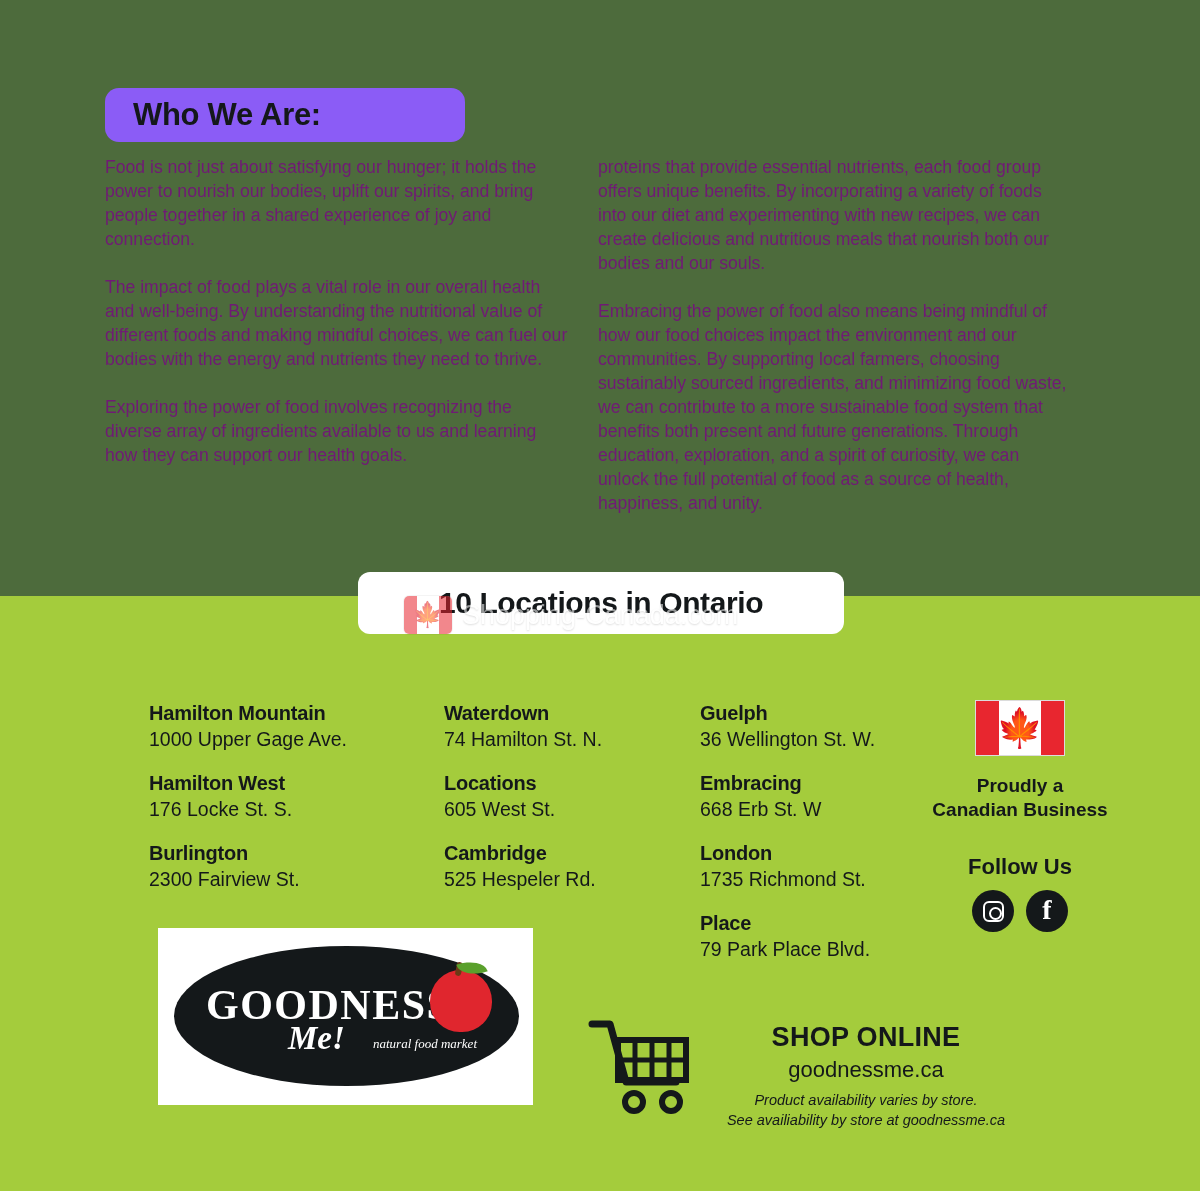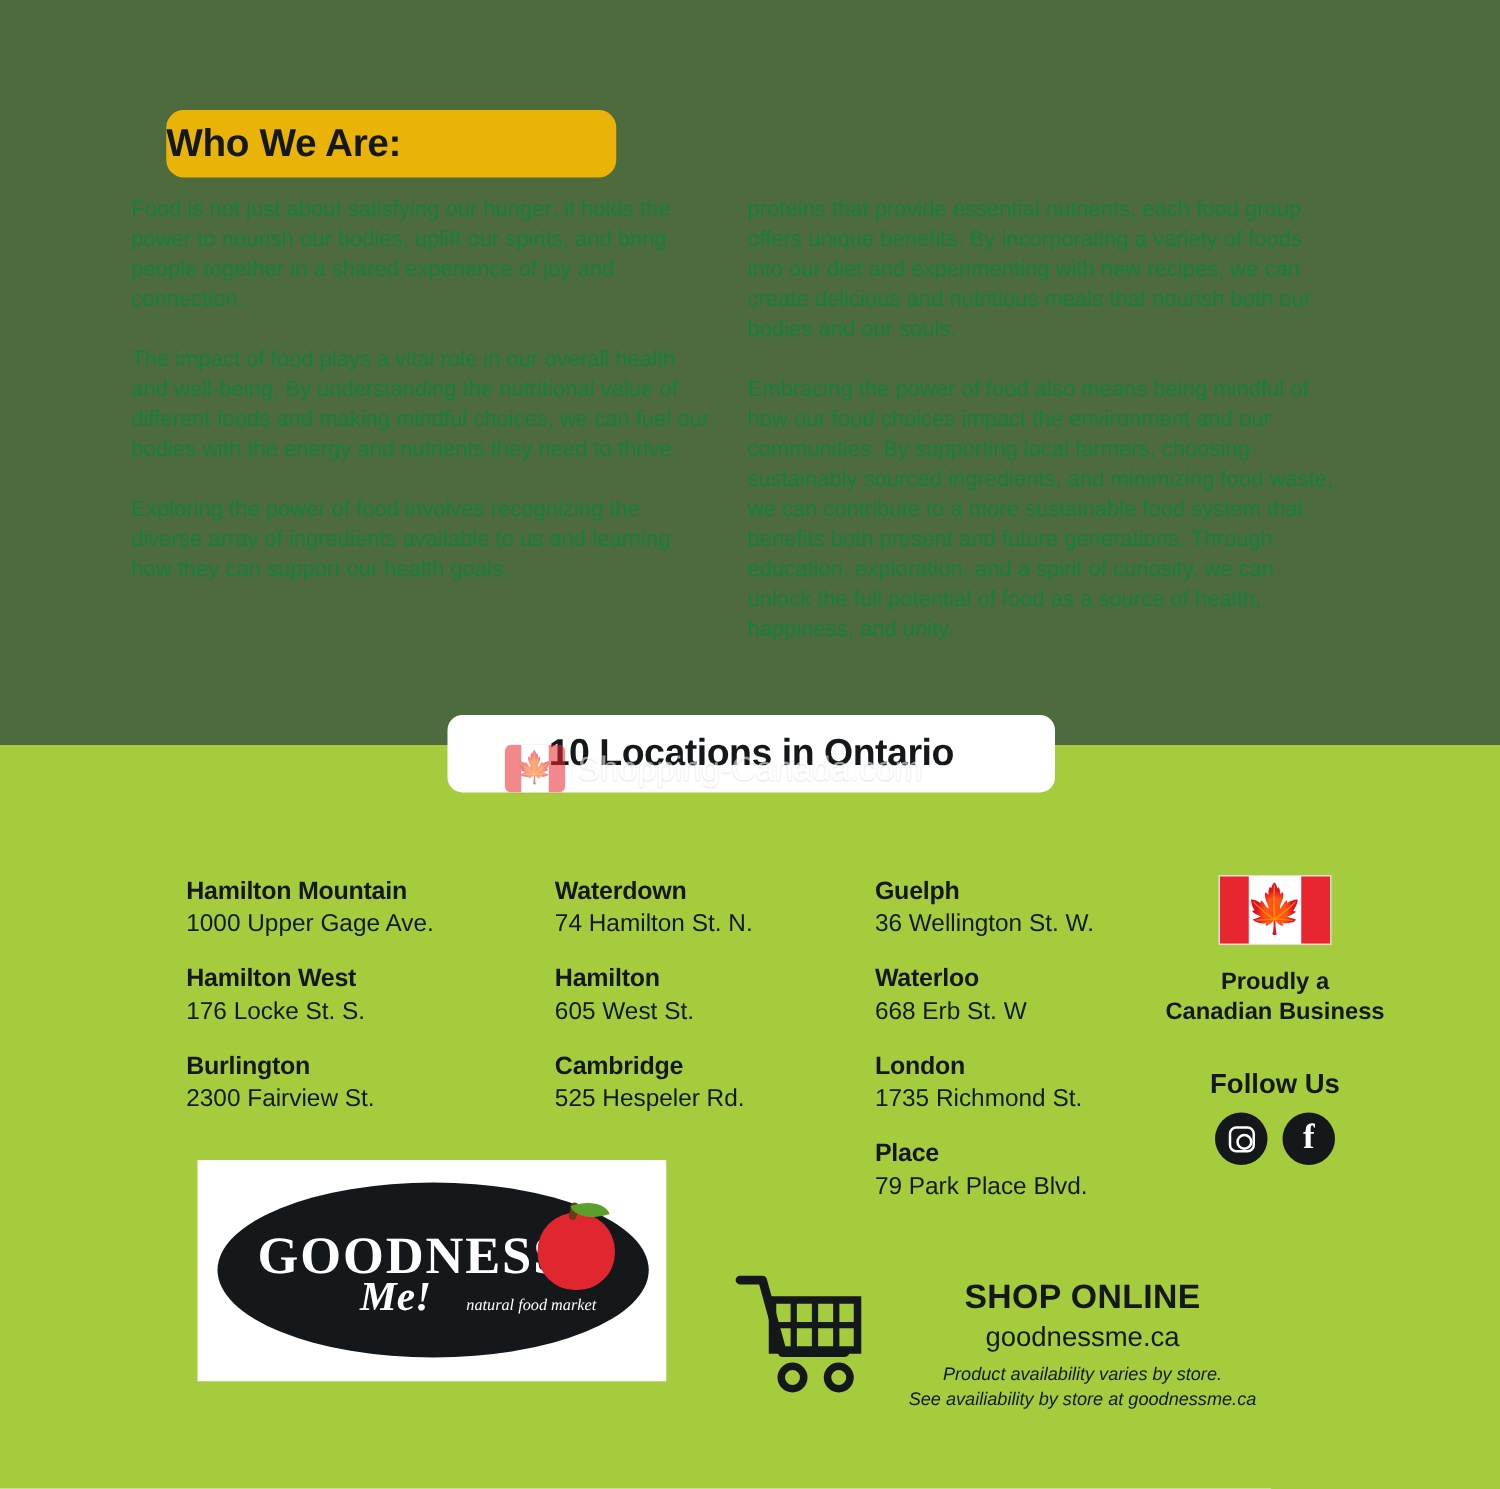--- a/index.html
+++ b/index.html
@@ -25,38 +25,38 @@
     left: 0; top: 596px;
     width: 1200px; height: 595px;
     background: #a4cc3c;
   }
 
   
   .heading-pill {
     position: absolute;
     left: 105px; top: 88px;
     width: 360px; height: 54px;
-    background: #eab308;
+    background: #8b5cf6;
     border-radius: 14px;
     display: flex;
     align-items: center;
-    margin-left: 28px;
+    padding-left: 28px;
   }
   .heading-pill span {
     font-size: 31px;
     font-weight: bold;
     color: #14181a;
     letter-spacing: -0.3px;
   }
 
   
   .col {
     position: absolute;
     width: 466px;
-    color: #15803d;
+    color: #701a75;
     font-size: 17.6px;
     line-height: 24px;
   }
   .col.left { left: 105px; top: 155px; }
   .col.right { left: 598px; top: 155px; width: 475px; }
   .col p { margin-bottom: 24px; }
   .col p:last-child { margin-bottom: 0; }
 
   
   .locations-banner {
@@ -299,36 +299,36 @@
         <div class="store-addr">2300 Fairview St.</div>
       </div>
     </div>
 
     <div class="store-col c2">
       <div class="store-item">
         <div class="store-name">Waterdown</div>
         <div class="store-addr">74 Hamilton St. N.</div>
       </div>
       <div class="store-item">
-        <div class="store-name">Hamilton</div>
+        <div class="store-name">Locations</div>
         <div class="store-addr">605 West St.</div>
       </div>
       <div class="store-item">
         <div class="store-name">Cambridge</div>
         <div class="store-addr">525 Hespeler Rd.</div>
       </div>
     </div>
 
     <div class="store-col c3">
       <div class="store-item">
         <div class="store-name">Guelph</div>
         <div class="store-addr">36 Wellington St. W.</div>
       </div>
       <div class="store-item">
-        <div class="store-name">Waterloo</div>
+        <div class="store-name">Embracing</div>
         <div class="store-addr">668 Erb St. W</div>
       </div>
       <div class="store-item">
         <div class="store-name">London</div>
         <div class="store-addr">1735 Richmond St.</div>
       </div>
       <div class="store-item">
         <div class="store-name">Place</div>
         <div class="store-addr">79 Park Place Blvd.</div>
       </div>

